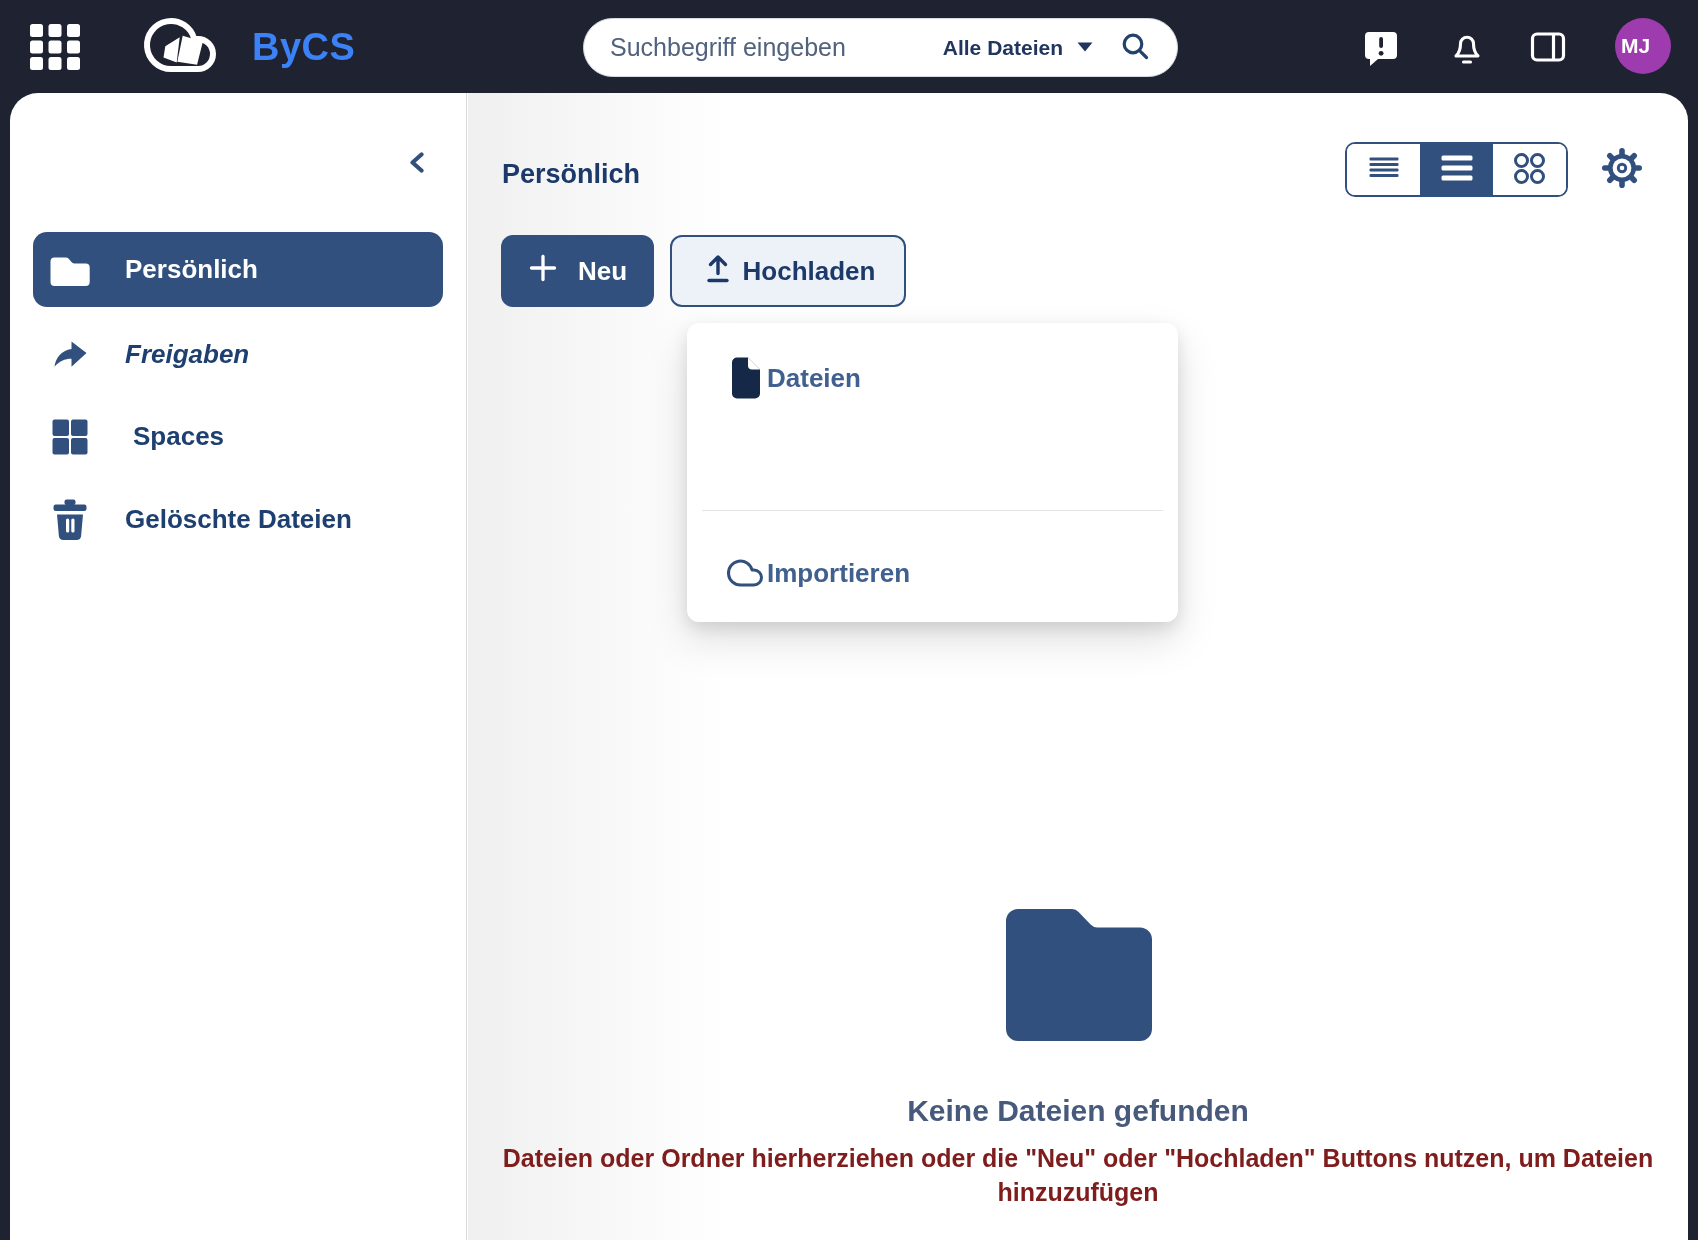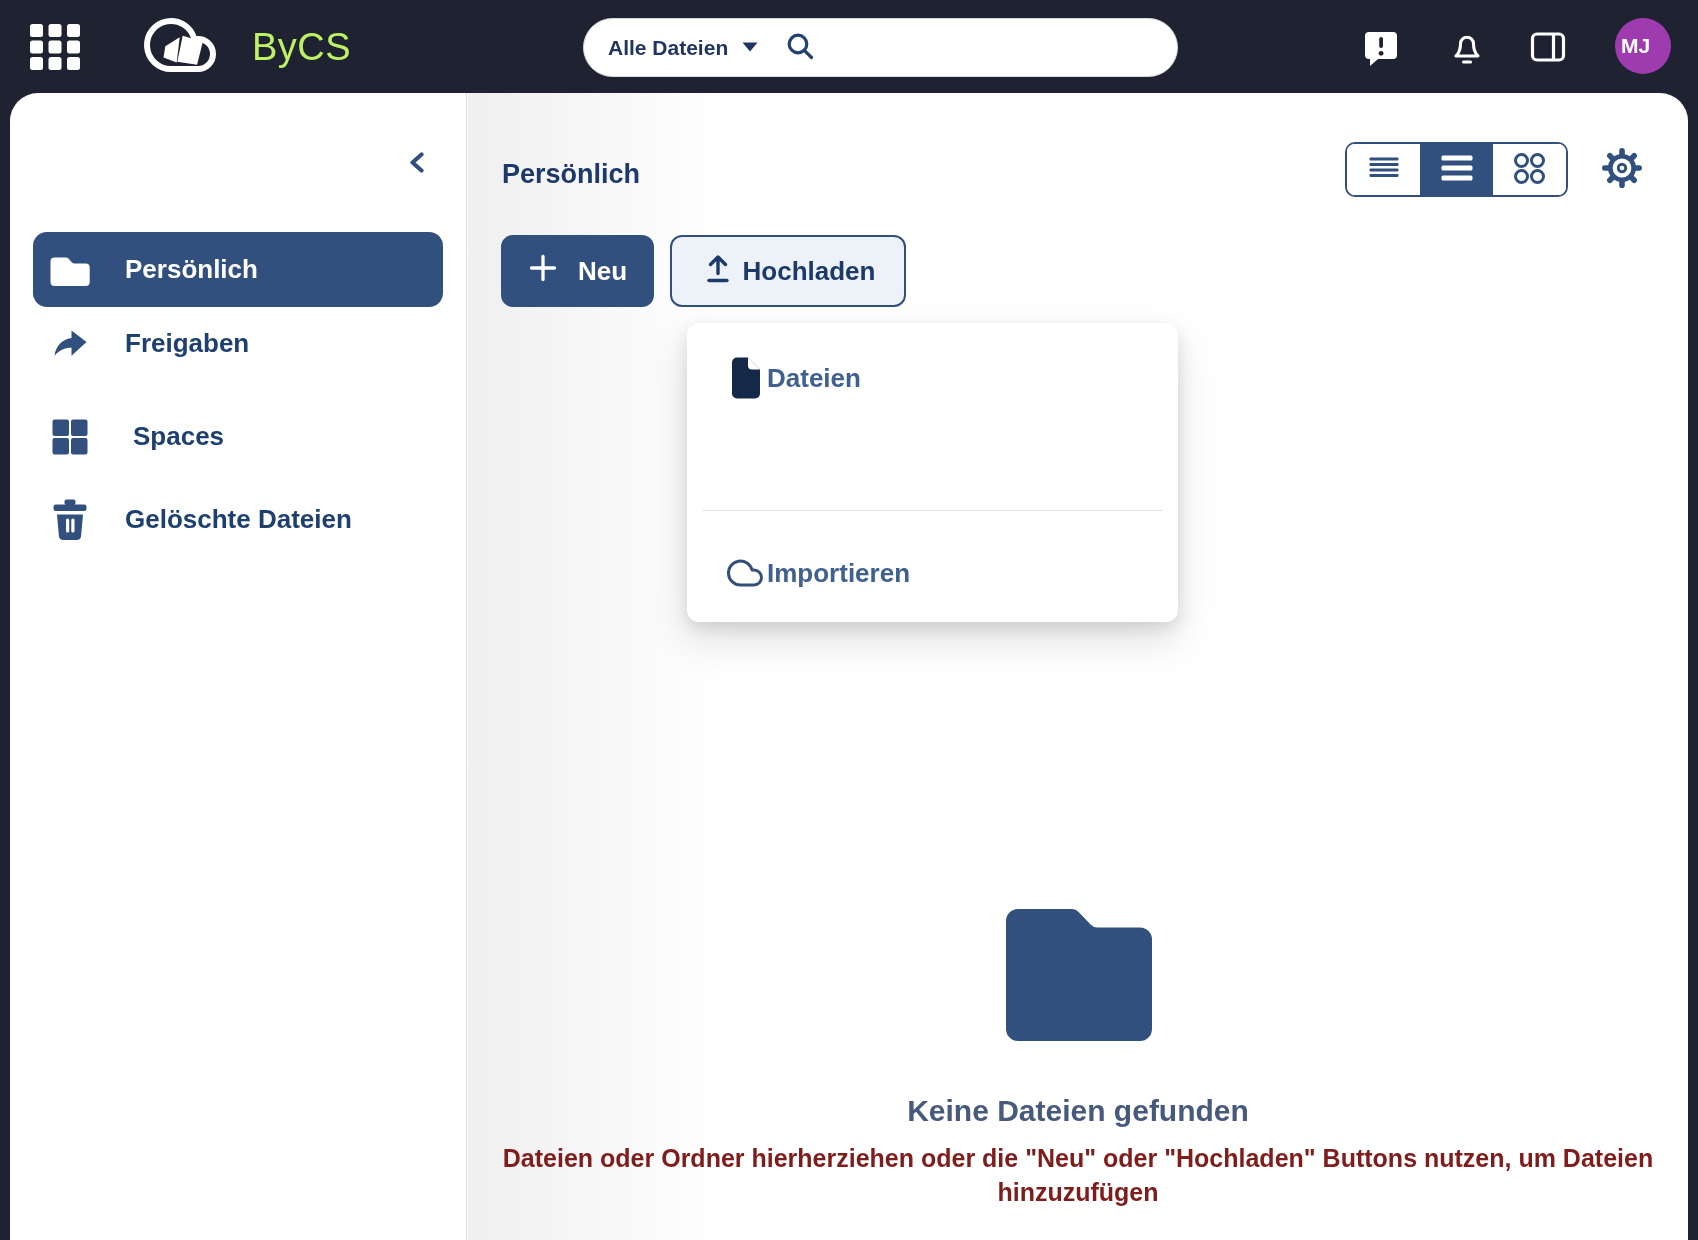--- a/index.html
+++ b/index.html
@@ -4,21 +4,21 @@
 <style>
   html,body{margin:0;padding:0;background:#1F2231;}
   .page{position:relative;width:1698px;height:1240px;background:#1F2231;
         font-family:"Liberation Sans",sans-serif;overflow:hidden;}
   button{font-family:inherit;cursor:pointer;}
 
   
   .topbar{position:absolute;left:0;top:0;width:1698px;height:93px;}
   .apps-btn{position:absolute;left:30px;top:24px;width:50px;height:46px;background:none;border:none;padding:0;display:flex;}
   .logo{position:absolute;left:124px;top:10px;height:74px;display:flex;align-items:center;gap:16px;}
-  .logo-text{color:#bef264;font-size:38px;font-weight:400;letter-spacing:.5px;}
+  .logo-text{color:#3b82f6;font-size:38px;font-weight:700;letter-spacing:.5px;}
   .search{position:absolute;left:583px;top:18px;width:595px;height:59px;background:#fff;
           border:1px solid #D5DAE1;border-radius:30px;display:flex;align-items:center;
           padding:0 26px 0 24px;box-sizing:border-box;}
   .search input{flex:1;border:none;outline:none;font-size:25px;color:#20365F;background:transparent;min-width:0;}
   .search input::placeholder{color:#51627E;opacity:1;}
   .filter{display:flex;align-items:center;gap:13px;background:none;border:none;padding:0;}
   .filter-label{font-size:21px;font-weight:700;color:#20365F;white-space:nowrap;}
   .search-btn{background:none;border:none;padding:0;margin-left:26px;display:flex;}
   .tb-icon{position:absolute;background:none;border:none;padding:0;display:flex;}
   .tb-feedback{left:1362px;top:28px;}
@@ -37,21 +37,21 @@
            border-radius:28px 0 0 0;box-sizing:border-box;}
   .collapse-btn{position:absolute;left:390px;top:54px;width:34px;height:34px;background:none;border:none;
                 display:flex;align-items:center;justify-content:center;}
   .nav{position:absolute;left:23px;top:139px;width:410px;}
   .nav-item{position:absolute;left:0;width:410px;height:75px;display:flex;align-items:center;
             border-radius:14px;background:transparent;}
   .nav-item .ic{width:44px;margin-left:15px;display:flex;justify-content:center;align-items:center;}
   .nav-item .lbl{margin-left:33px;font-size:26px;font-weight:600;color:#1E4070;white-space:nowrap;}
   .nav-item.active{background:#32507E;}
   .nav-item.active .lbl{color:#fff;}
-  .ni-0{top:0;} .ni-1{top:74px;} .ni-2{top:167px;gap:8px;} .ni-3{top:250px;}
+  .ni-0{top:0;} .ni-1{top:85px;font-style:italic;} .ni-2{top:167px;gap:8px;} .ni-3{top:250px;}
 
   
   .content{position:absolute;left:458px;top:0;width:1220px;height:100%;}
   .content-shadow{position:absolute;left:0;top:0;width:260px;height:100%;pointer-events:none;
                   background:linear-gradient(to right,rgba(33,36,48,.07),rgba(33,36,48,0));}
   .page-title{position:absolute;left:34px;top:48px;font-size:27px;font-weight:700;color:#1C3969;}
   .view-toggle{position:absolute;left:877px;top:49px;width:223px;height:55px;border:2px solid #32507E;
                border-radius:10px;display:flex;overflow:hidden;box-sizing:border-box;background:#fff;}
   .seg{flex:1;display:flex;align-items:center;justify-content:center;background:#fff;border:none;padding:0;}
   .seg.active{background:#32507E;}
@@ -110,20 +110,21 @@
         <svg width="112" height="72" viewBox="0 0 24 24">
           <path d="M18 10h-1.26A8 8 0 1 0 9 20h9a5 5 0 0 0 0-10z" fill="none" stroke="#fff" stroke-width="2" stroke-linejoin="round" stroke-linecap="round"></path>
           <path d="M7.1 12.4 11.9 9.4l-1 8.4-4.4-1.6z" fill="#fff"></path>
           <path d="M12.9 8.9l6.7 2-1.9 7.7-6.6-1z" fill="#fff"></path>
         </svg>
       </span>
       <span class="logo-text">ByCS</span>
     </div>
 
     <div class="search">
+      <input type="text" placeholder="Suchbegriff eingeben" style="">
       <button class="filter">
         <span class="filter-label">Alle Dateien</span>
         <span>
           <svg width="18" height="13" viewBox="0 0 18 13">
               <path d="M1.5 2.5h15L9 11.5z" fill="#20365F"></path>
             </svg>
         </span>
       </button>
       <button class="search-btn">
         <span>

